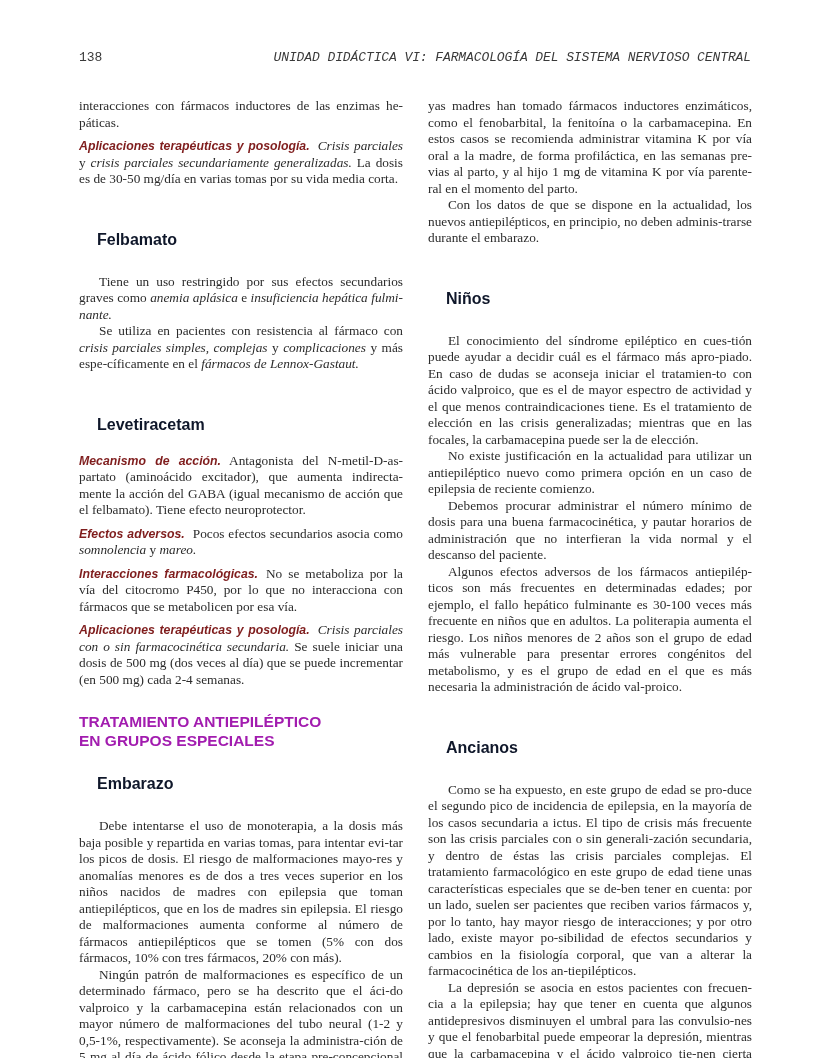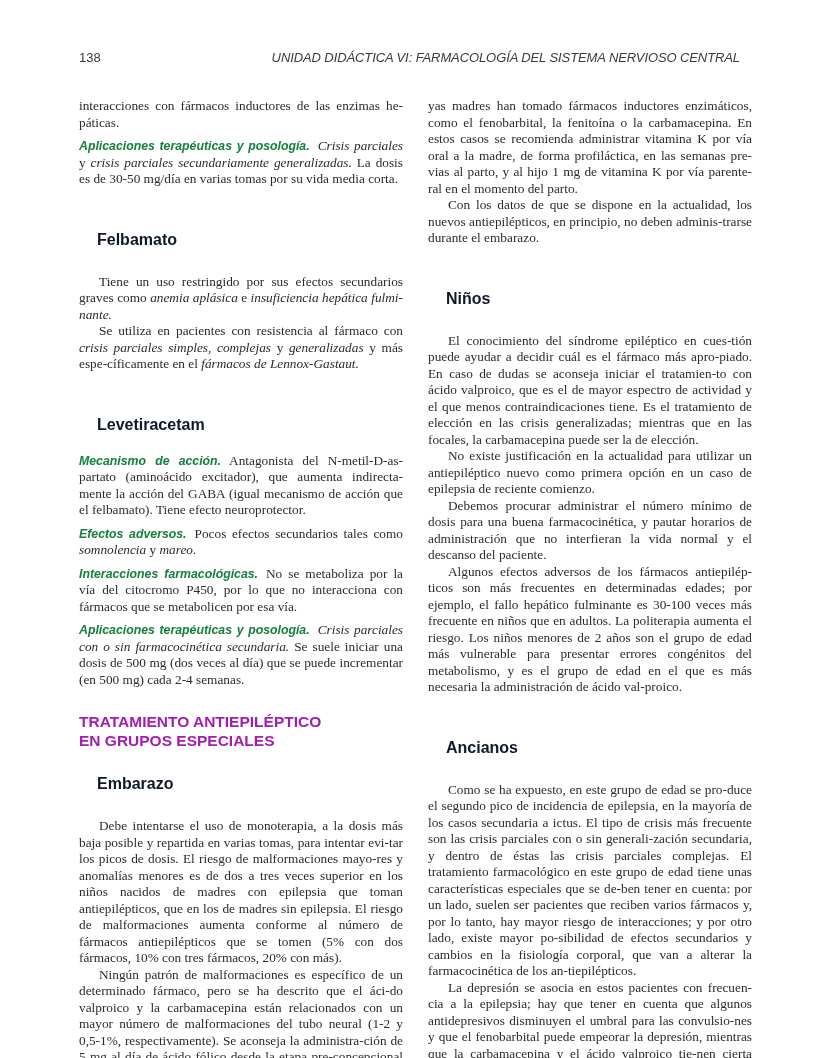--- a/index.html
+++ b/index.html
@@ -1,26 +1,26 @@
 <!DOCTYPE html>
 <html><head>
 <meta charset="utf-8">
 <style>
   html, body { margin: 0; padding: 0; background: #ffffff; }
   body { width: 828px; height: 1058px; position: relative; overflow: hidden; color: #2a2a2a; }
-  .header { position: absolute; top: 50px; left: 79px; width: 672px; height: 20px; font-family: Liberation Sans, sans-serif; font-size: 13px; color: #3a3a3a; }
+  .header { position: absolute; top: 50px; left: 79px; width: 672px; height: 20px; font-family: Liberation Mono, monospace; font-size: 13px; color: #3a3a3a; }
   .header .pnum { position: absolute; left: 0; top: 0; }
-  .header .running { position: absolute; right: 11px; top: 0; font-style: italic; letter-spacing: -0.1px; }
+  .header .running { position: absolute; right: 0; top: 0; font-style: italic; letter-spacing: -0.1px; }
   .col { position: absolute; top: 98px; width: 324px; font-family: "Liberation Serif", serif; font-size: 13.3px; line-height: 16.5px; color: #2b2b2b; }
   .col.left { left: 79px; }
   .col.right { left: 428px; }
   p { margin: 0; text-align: justify; hyphens: manual; }
   p.ind { text-indent: 20px; }
   p.para { margin-top: 7px; }
-  .lead { font-family: "Liberation Sans", sans-serif; font-weight: bold; font-style: italic; font-size: 12.3px; color: #15803d; margin-right: 8px; }
+  .lead { font-family: "Liberation Sans", sans-serif; font-weight: bold; font-style: italic; font-size: 12.3px; color: #7f1d1d; margin-right: 8px; }
   em { font-style: italic; }
   h3 { font-family: "Liberation Sans", sans-serif; font-weight: bold; font-size: 16px; line-height: 20px; margin: 18px; color: #0f172a; }
   h2 { font-family: "Liberation Sans", sans-serif; font-weight: bold; font-size: 15.5px; line-height: 19px; margin: 0; color: #a21caf; }
   .gap-sm { height: 6px; }
   .gap-lg { height: 24px; }
 </style>
 </head>
 <body>
 
 <div class="header">
@@ -31,26 +31,26 @@
 <div class="col left">
   <p>interacciones con fármacos inductores de las enzimas he-páticas.</p>
   <p class="para">
     <span class="lead">Aplicaciones terapéuticas y posología.</span><em>Crisis parciales</em><span> y </span><em>crisis parciales secundariamente generalizadas.</em><span> La dosis es de 30-50 mg/día en varias tomas por su vida media corta.</span>
   </p>
 
   <div class="gap-lg"></div>
   <h3>Felbamato</h3>
   <div class="gap-sm"></div>
   <p class="ind"><span>Tiene un uso restringido por sus efectos secundarios graves como </span><em>anemia aplásica</em><span> e </span><em>insuficiencia hepática fulmi-nante.</em></p>
-  <p class="ind"><span>Se utiliza en pacientes con resistencia al fármaco con </span><em>crisis parciales simples, complejas</em><span> y </span><em>generalizadas</em><span> y más espe-cíficamente en el </span><em>fármacos de Lennox-Gastaut.</em></p>
+  <p class="ind"><span>Se utiliza en pacientes con resistencia al fármaco con </span><em>crisis parciales simples, complejas</em><span> y </span><em>complicaciones</em><span> y más espe-cíficamente en el </span><em>fármacos de Lennox-Gastaut.</em></p>
 
   <div class="gap-lg"></div>
   <h3>Levetiracetam</h3>
   <p class="para"><span class="lead">Mecanismo de acción.</span><span>Antagonista del N-metil-D-as-partato (aminoácido excitador), que aumenta indirecta-mente la acción del GABA (igual mecanismo de acción que el felbamato). Tiene efecto neuroprotector.</span></p>
-  <p class="para"><span class="lead">Efectos adversos.</span><span>Pocos efectos secundarios tales como </span><em>somnolencia</em><span> y </span><em>mareo.</em></p>
+  <p class="para"><span class="lead">Efectos adversos.</span><span>Pocos efectos secundarios asocia como </span><em>somnolencia</em><span> y </span><em>mareo.</em></p>
   <p class="para"><span class="lead">Interacciones farmacológicas.</span><span>No se metaboliza por la vía del citocromo P450, por lo que no interacciona con fármacos que se metabolicen por esa vía.</span></p>
   <p class="para"><span class="lead">Aplicaciones terapéuticas y posología.</span><em>Crisis parciales con o sin farmacocinética secundaria.</em><span> Se suele iniciar una dosis de 500 mg (dos veces al día) que se puede incrementar (en 500 mg) cada 2-4 semanas.</span></p>
 
   <div class="gap-lg"></div>
   <h2><span>TRATAMIENTO ANTIEPILÉPTICO</span><br><span>EN GRUPOS ESPECIALES</span></h2>
   <div class="gap-sm"></div>
   <h3>Embarazo</h3>
   <div class="gap-sm"></div>
   <p class="ind">Debe intentarse el uso de monoterapia, a la dosis más baja posible y repartida en varias tomas, para intentar evi-tar los picos de dosis. El riesgo de malformaciones mayo-res y anomalías menores es de dos a tres veces superior en los niños nacidos de madres con epilepsia que toman antiepilépticos, que en los de madres sin epilepsia. El riesgo de malformaciones aumenta conforme al número de fármacos antiepilépticos que se tomen (5% con dos fármacos, 10% con tres fármacos, 20% con más).</p>
   <p class="ind">Ningún patrón de malformaciones es específico de un determinado fármaco, pero se ha descrito que el áci-do valproico y la carbamacepina están relacionados con un mayor número de malformaciones del tubo neural (1-2 y 0,5-1%, respectivamente). Se aconseja la administra-ción de 5 mg al día de ácido fólico desde la etapa pre-concepcional y hasta el segundo trimestre del embarazo. La fenitoína está más relacionada con anomalías congé-nitas cardíacas y hendiduras orofaciales.</p>

